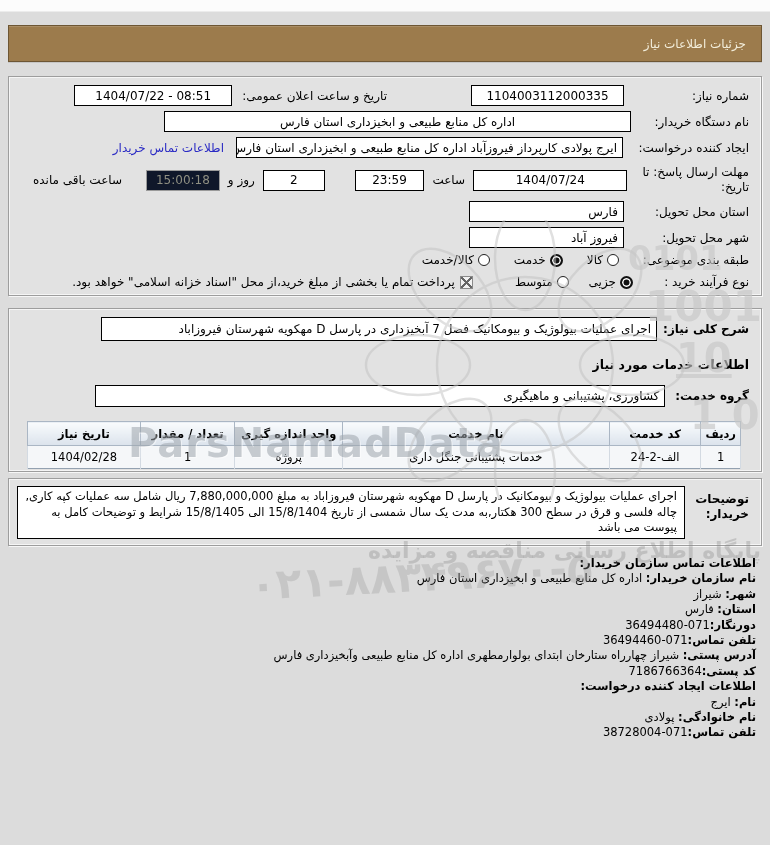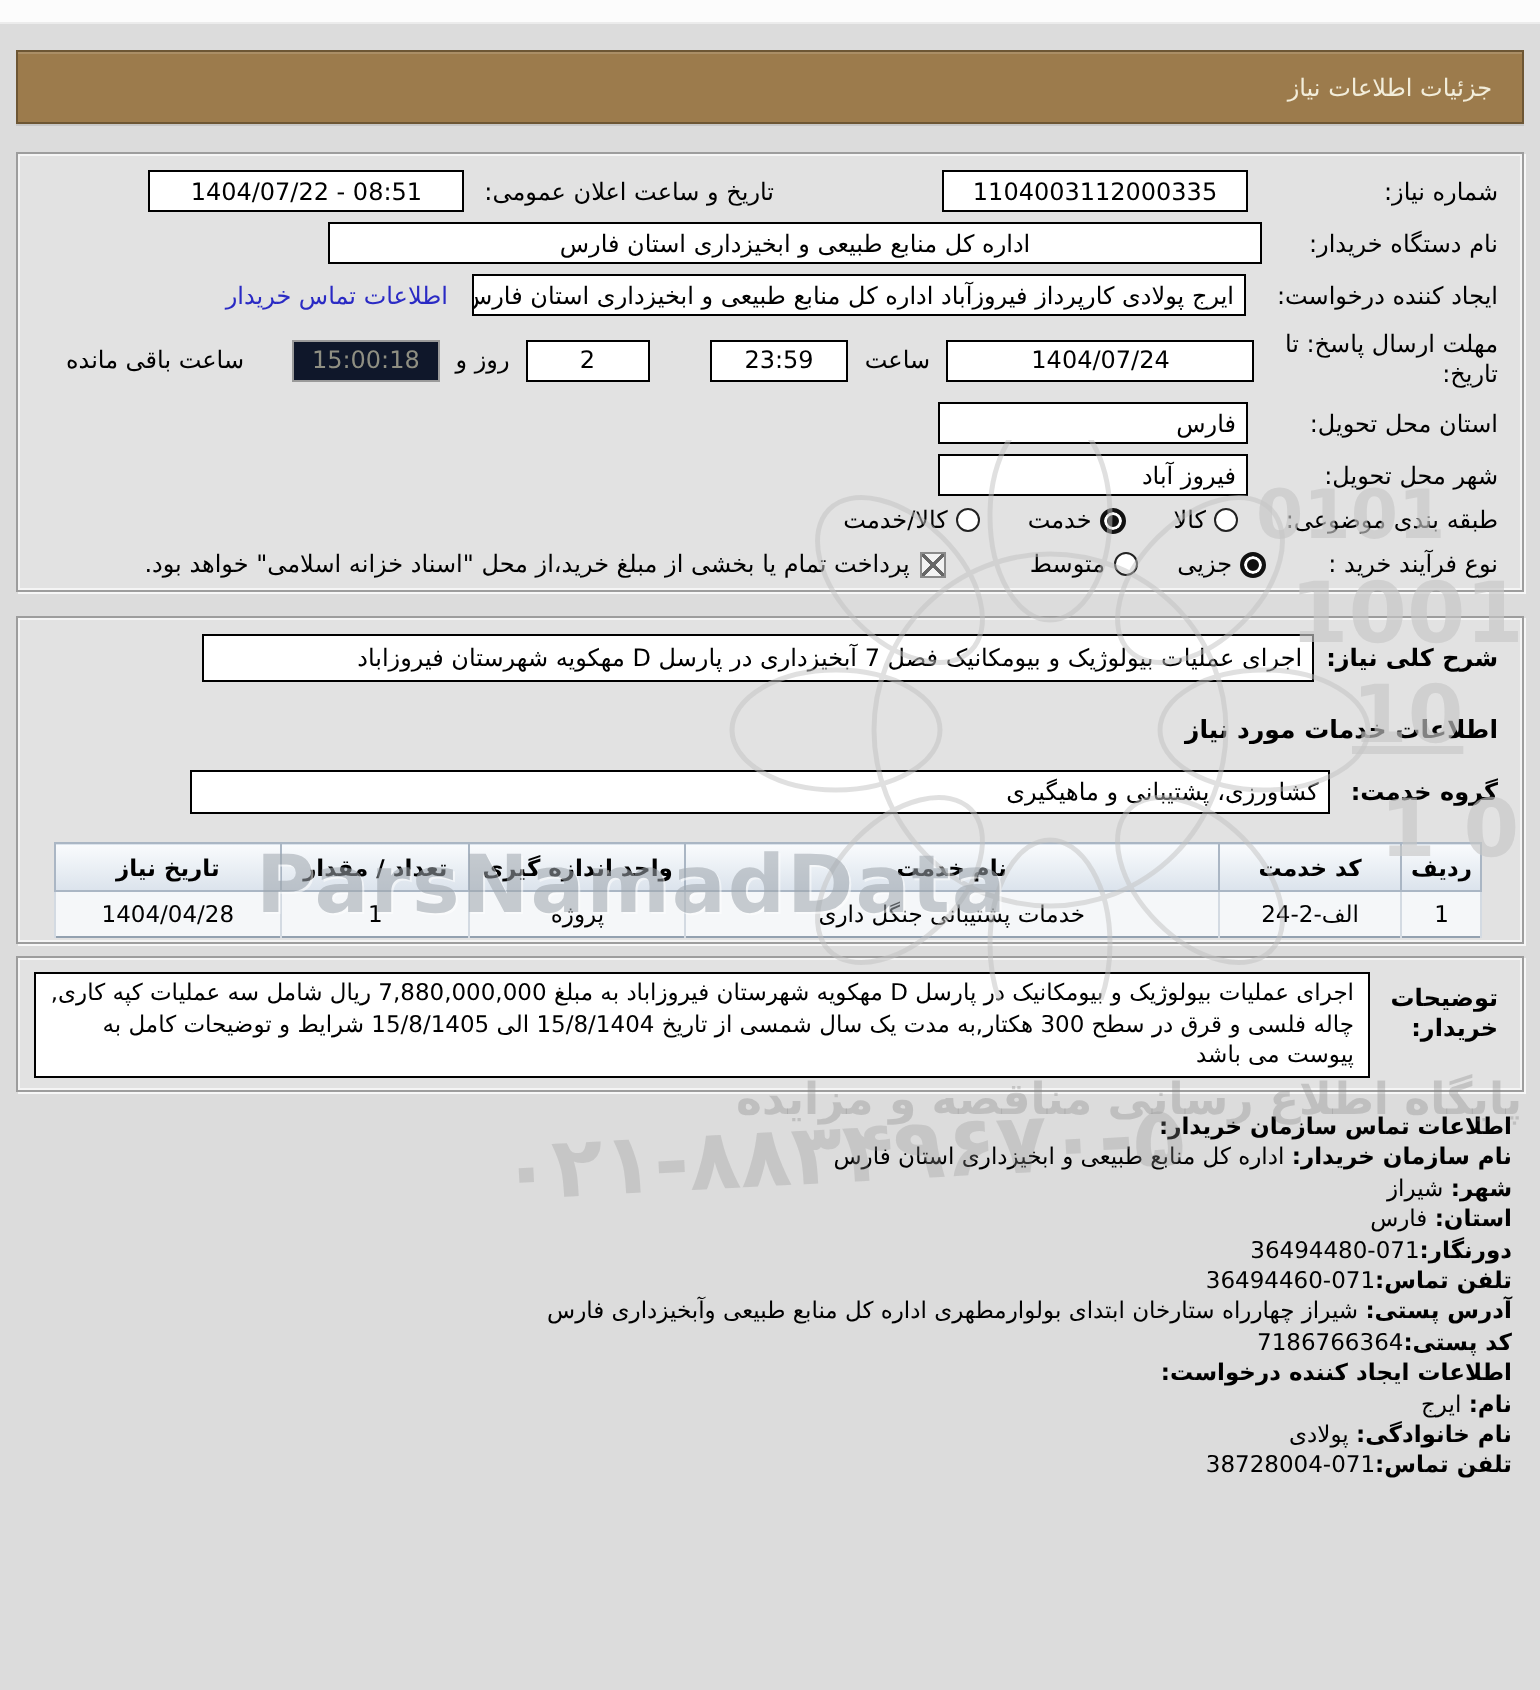--- a/index.html
+++ b/index.html
@@ -226,21 +226,21 @@
             <th style="width: 113px;">تاریخ نیاز</th>
           </tr>
         </thead>
       <tbody id="svc-body">
           <tr>
             <td>1</td>
             <td>الف-2-24</td>
             <td>خدمات پشتیبانی جنگل داری</td>
             <td>پروژه</td>
             <td>1</td>
-            <td>1404/04/28</td>
+            <td>1404/02/28</td>
           </tr>
         </tbody>
     </table>
   </div>
 
   <div class="panel panel-c">
     <div class="row" style="top:7px; align-items:flex-start;">
       <div class="lbl-b" style="width:64px; white-space:normal; line-height:15px; padding-top:6px;">
         <div>توضیحات</div>
         <div>خریدار:</div>

